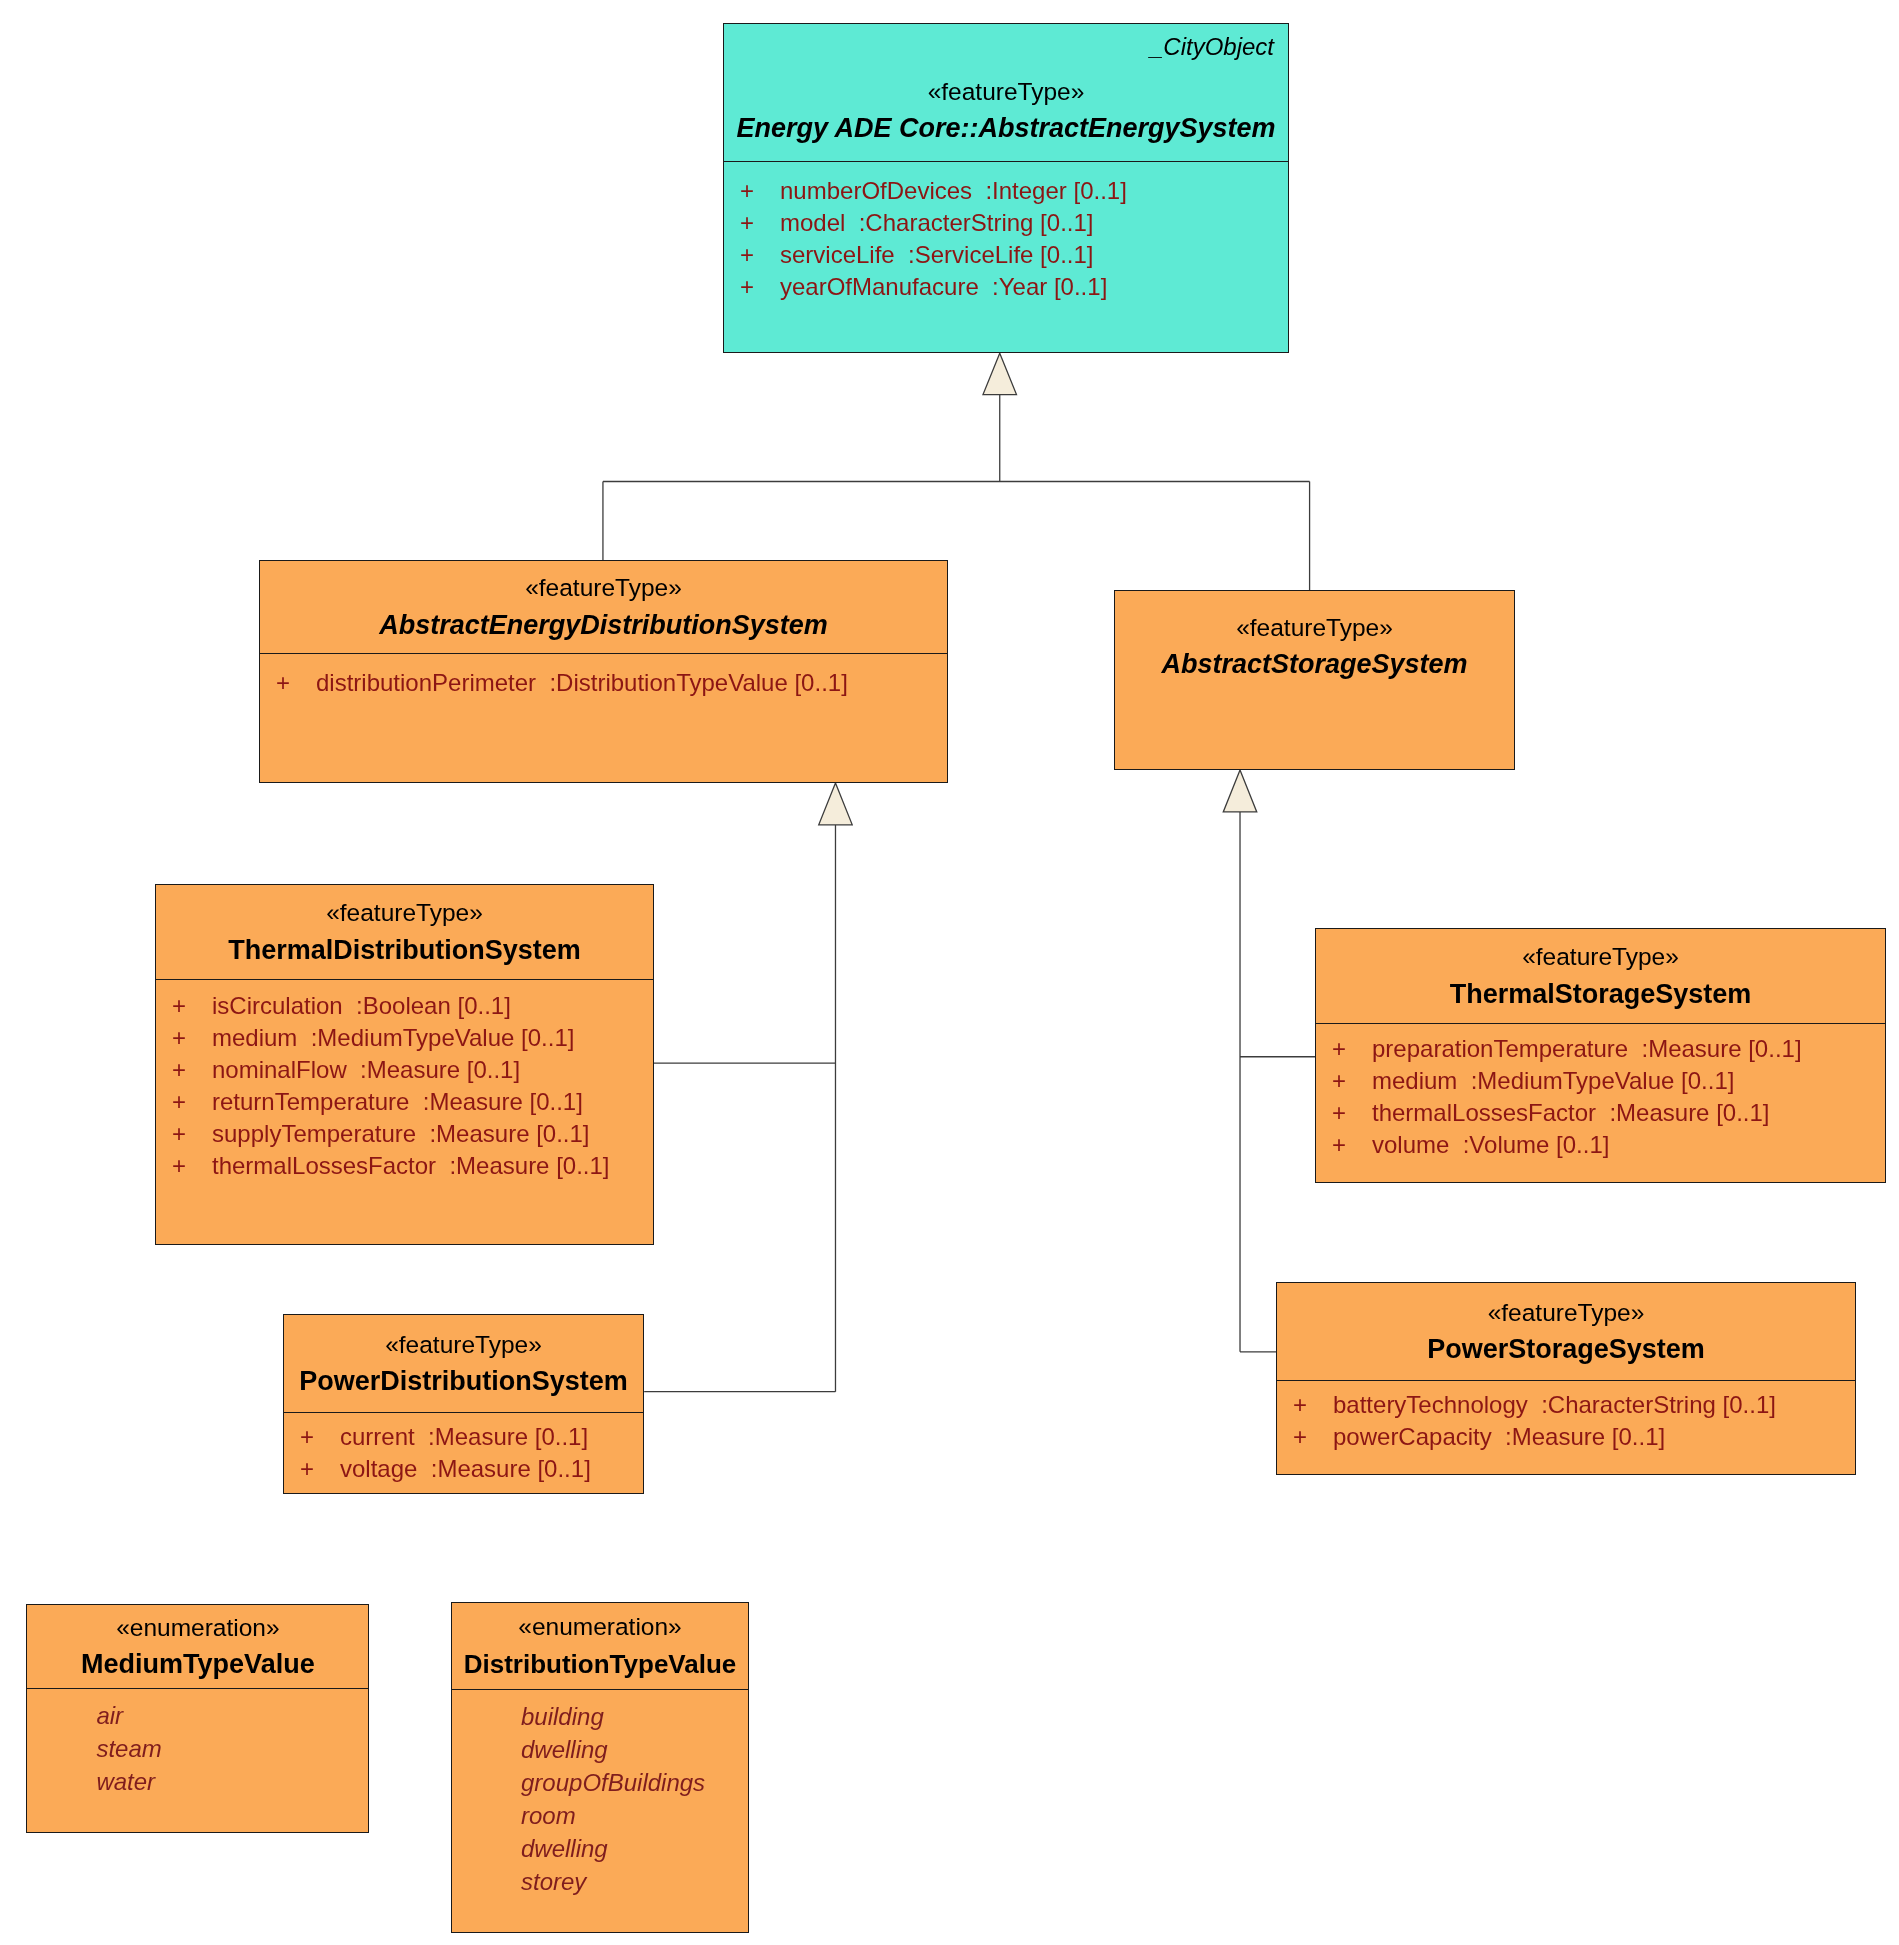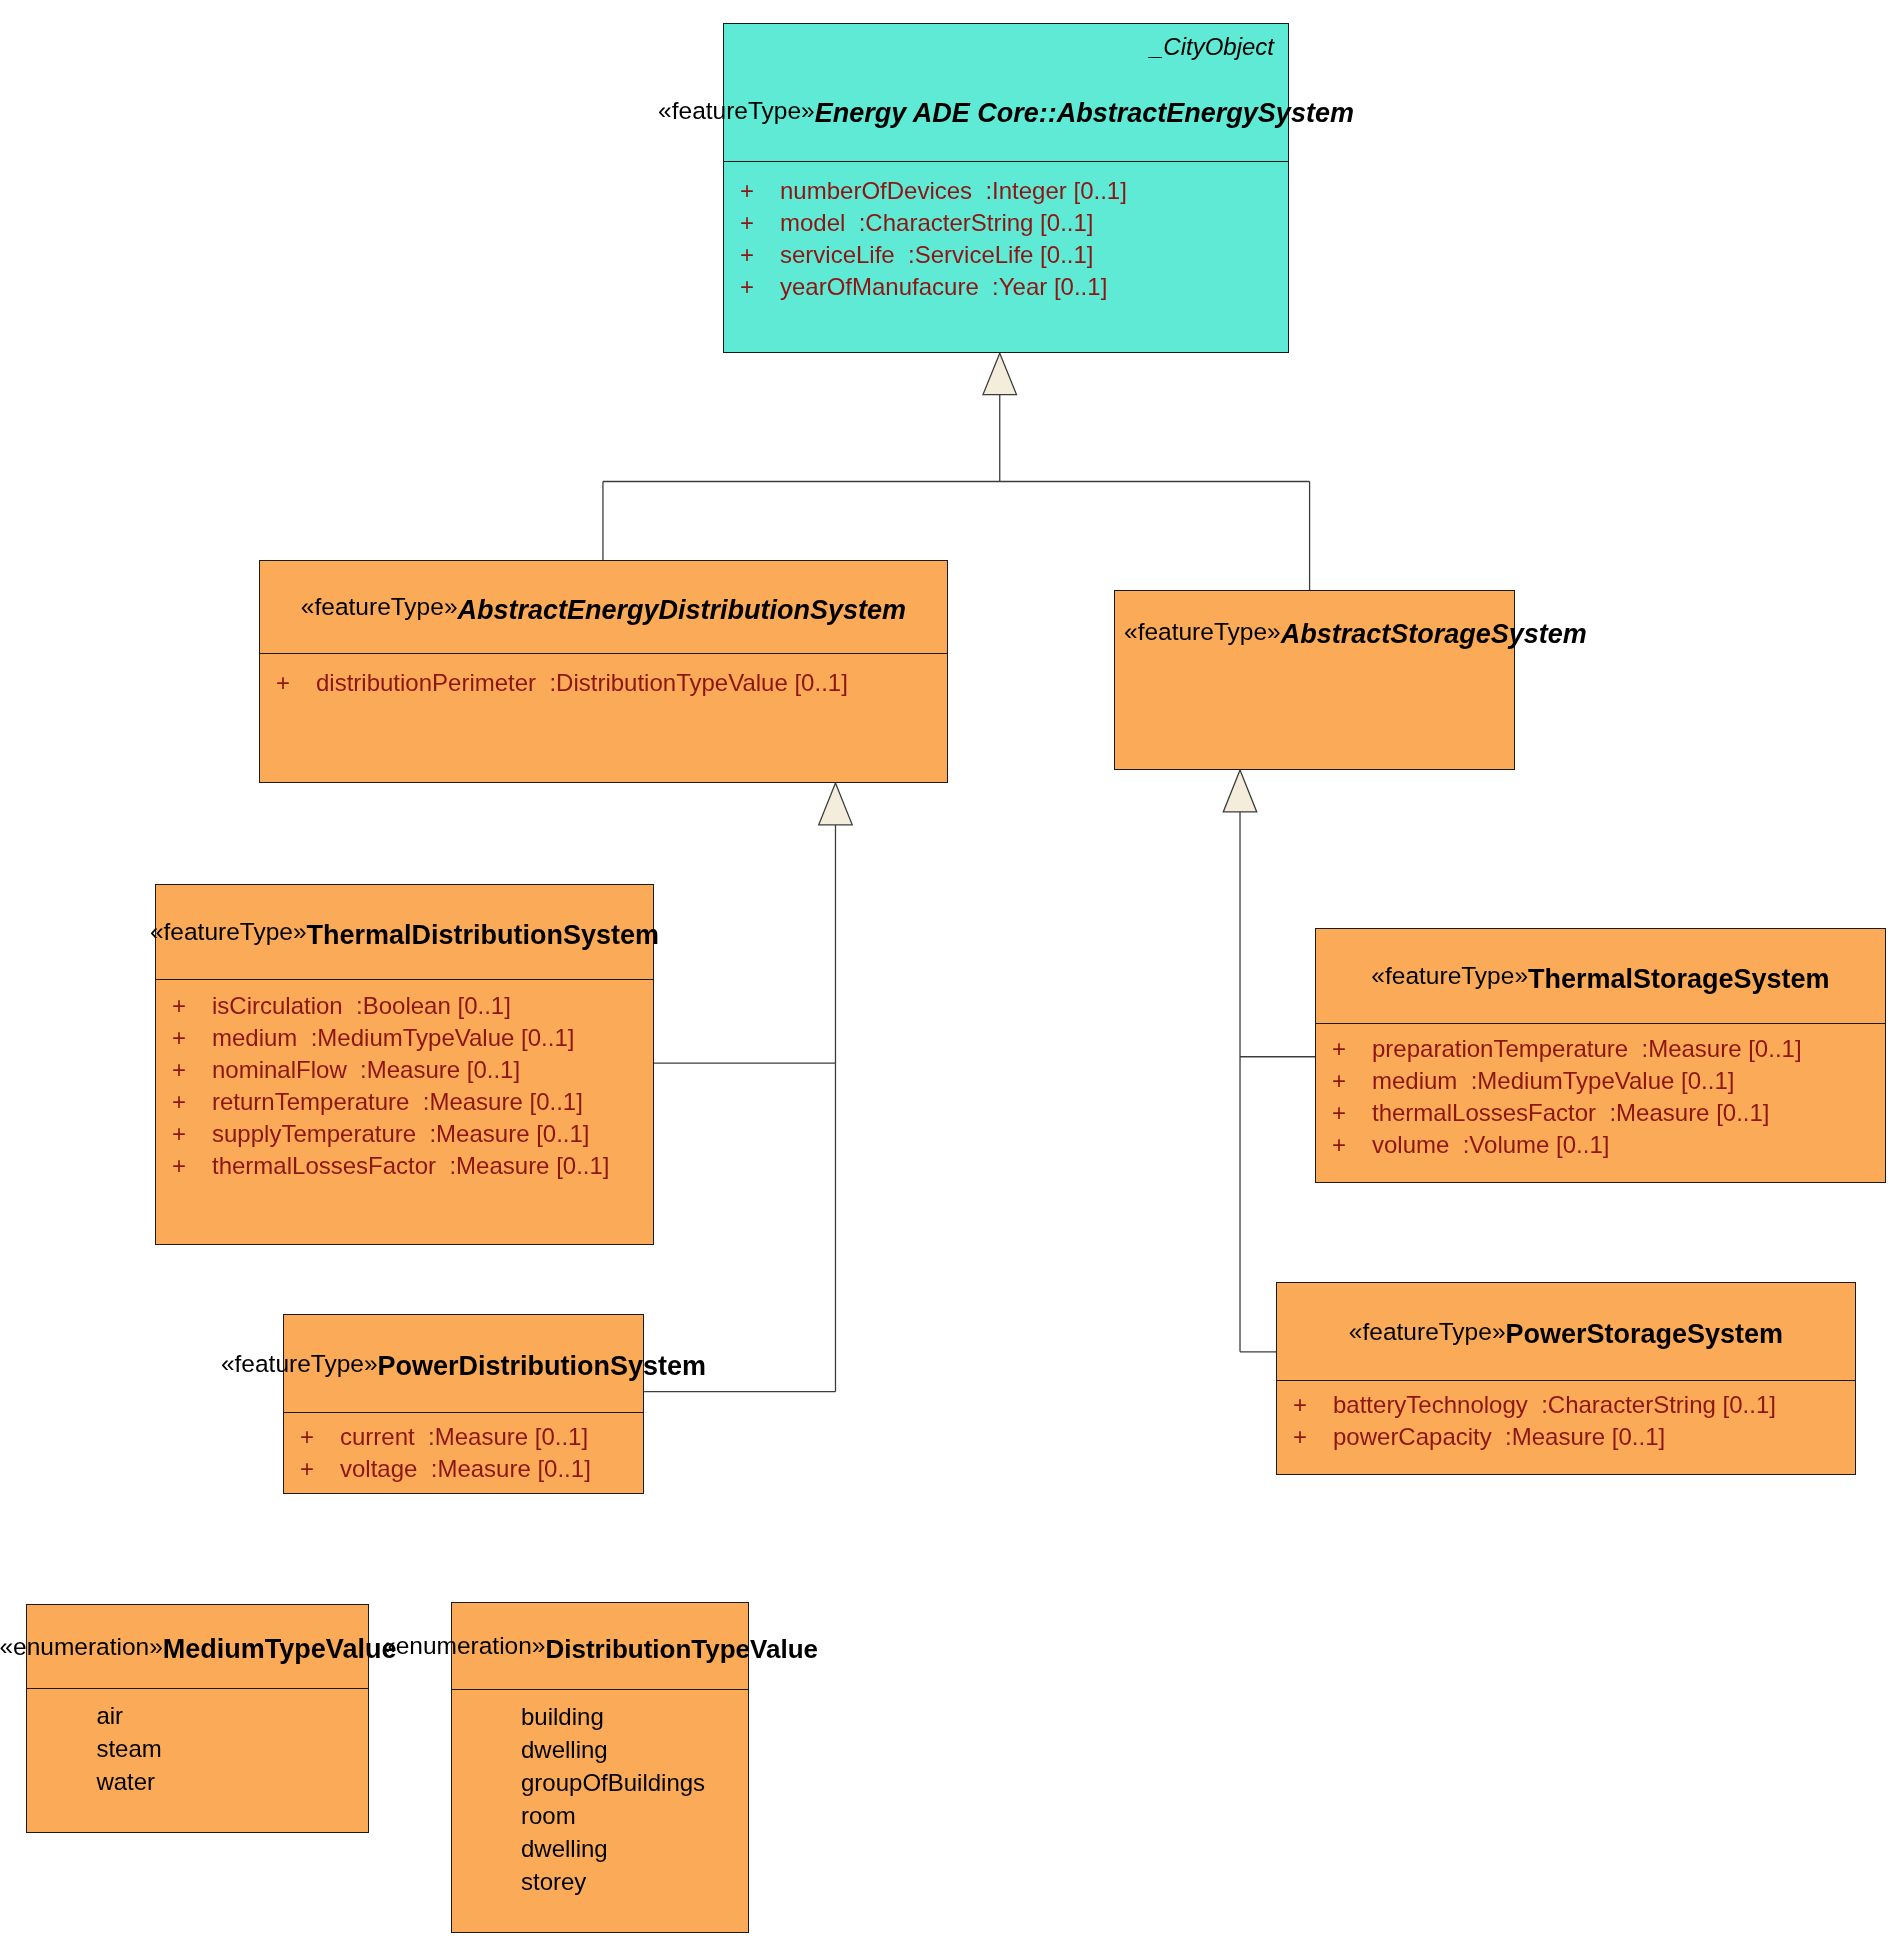--- a/index.html
+++ b/index.html
@@ -14,40 +14,40 @@
   .cls{
     position:absolute;
     box-sizing:border-box;
     background:#FBAA57;
     border:1.9px solid #1a1a1a;
     z-index:1;
   }
   .cls.pink{background:#5eead4;}
   .head{
     box-sizing:border-box;
-    display:flex;flex-direction:row;
+    display:flex;flex-direction:column;
     justify-content:center;align-items:center;
     border-bottom:1.9px solid #1a1a1a;
     text-align:center;
     padding:3.9px 9px;
   }
   .head.nodiv{border-bottom:none;justify-content:flex-start;padding-top:22px;}
   .head.pinkhead{padding-top:41px;}
   .stereo{font-size:24.5px;color:#000000;line-height:30px;}
   .cname{font-size:27px;font-weight:bold;color:#000000;line-height:32px;margin-top:5.2px;white-space:nowrap;}
   .cname.abstract{font-style:italic;}
   .cls-tag{
     position:absolute;top:9px;right:14px;
     font-size:24px;font-style:italic;color:#000000;
   }
   .attrs{box-sizing:border-box;padding:13px 11.6px 6.4px 16px;}
   .attr{display:flex;align-items:baseline;font-size:24px;line-height:32px;color:#8C1614;}
   .attr .vis{flex:none;width:40px;white-space:pre;}
   .attr .atext{white-space:pre;}
-  .lit{font-size:24px;line-height:33px;color:#000000;padding-left:53px;white-space:pre;}
+  .lit{font-size:24px;line-height:33px;color:#7f1d1d;padding-left:53px;white-space:pre;font-style:italic;}
 </style>
 </head>
 <body>
 
 <div class="page">
 
   <svg class="connectors" width="1899" height="1946" viewBox="0 0 2948 3020">
     <g stroke="#3c3c3c" stroke-width="2" fill="none">
       <path d="M1552,612 L1552,747 M936,747 L2033,747 M936,747 L936,869 M2033,747 L2033,916"></path>
       <path d="M1297,1280 L1297,2160 M1015,1650 L1297,1650 M1000,2160 L1297,2160"></path>

